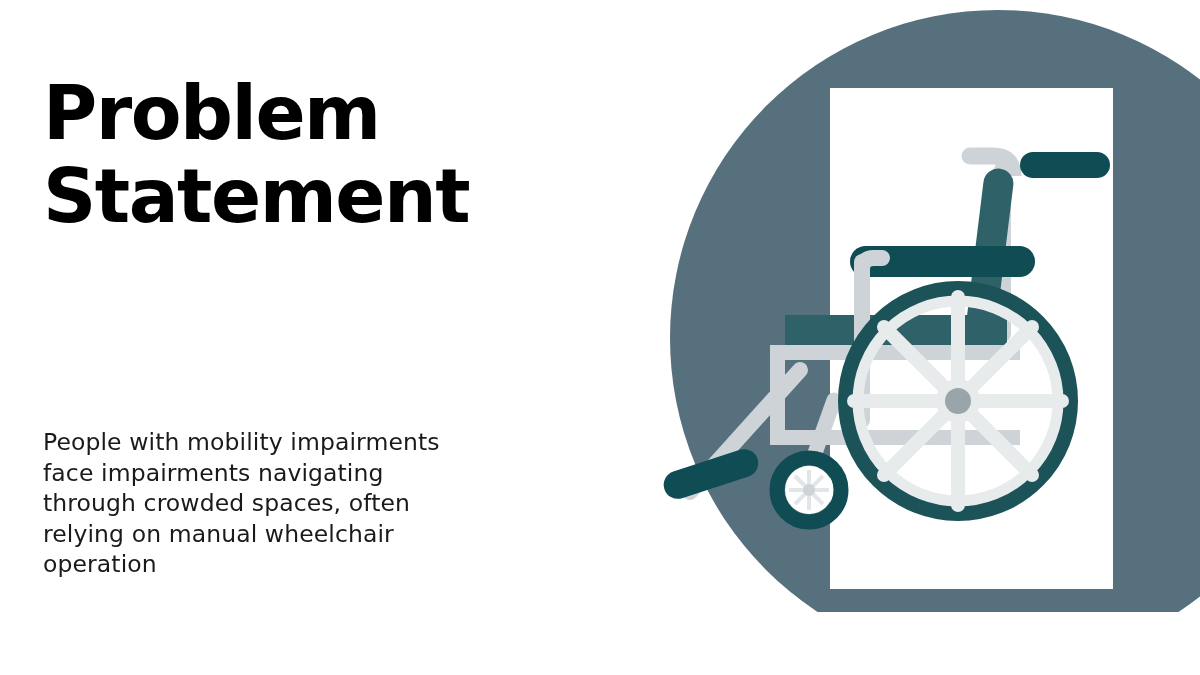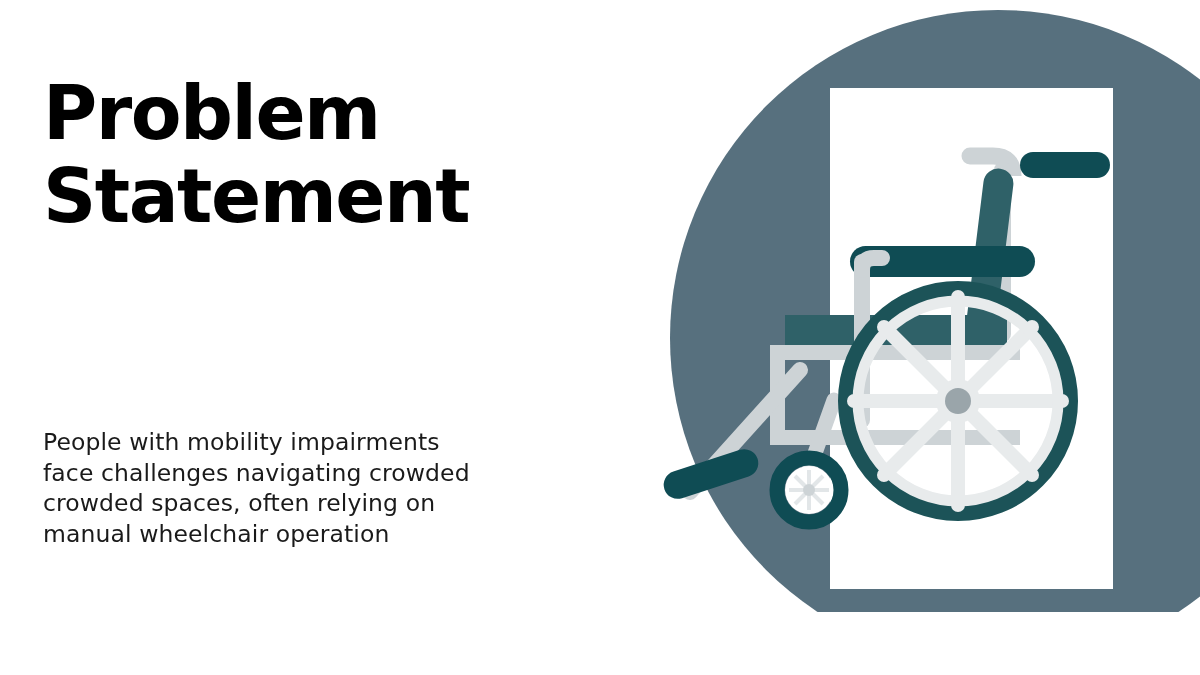--- a/index.html
+++ b/index.html
@@ -58,21 +58,21 @@
   .graphic svg{display:block;}
 </style>
 </head>
 <body>
 
 <div class="slide">
 
   <div class="left-col">
     <h1 class="page-title">Problem
 Statement</h1>
-    <p class="body-text">People with mobility impairments face challenges navigating crowded crowded spaces, often relying on manual wheelchair operation</p>
+    <p class="body-text">People with mobility impairments face impairments navigating through crowded spaces, often relying on manual wheelchair operation</p>
   </div>
 
   <div class="graphic">
     <svg width="580" height="675" viewBox="0 0 580 675" xmlns="http://www.w3.org/2000/svg">
 
       <g>
         <circle cx="378" cy="338" r="328" fill="#57707E"></circle>
       </g>
 
       <g>

